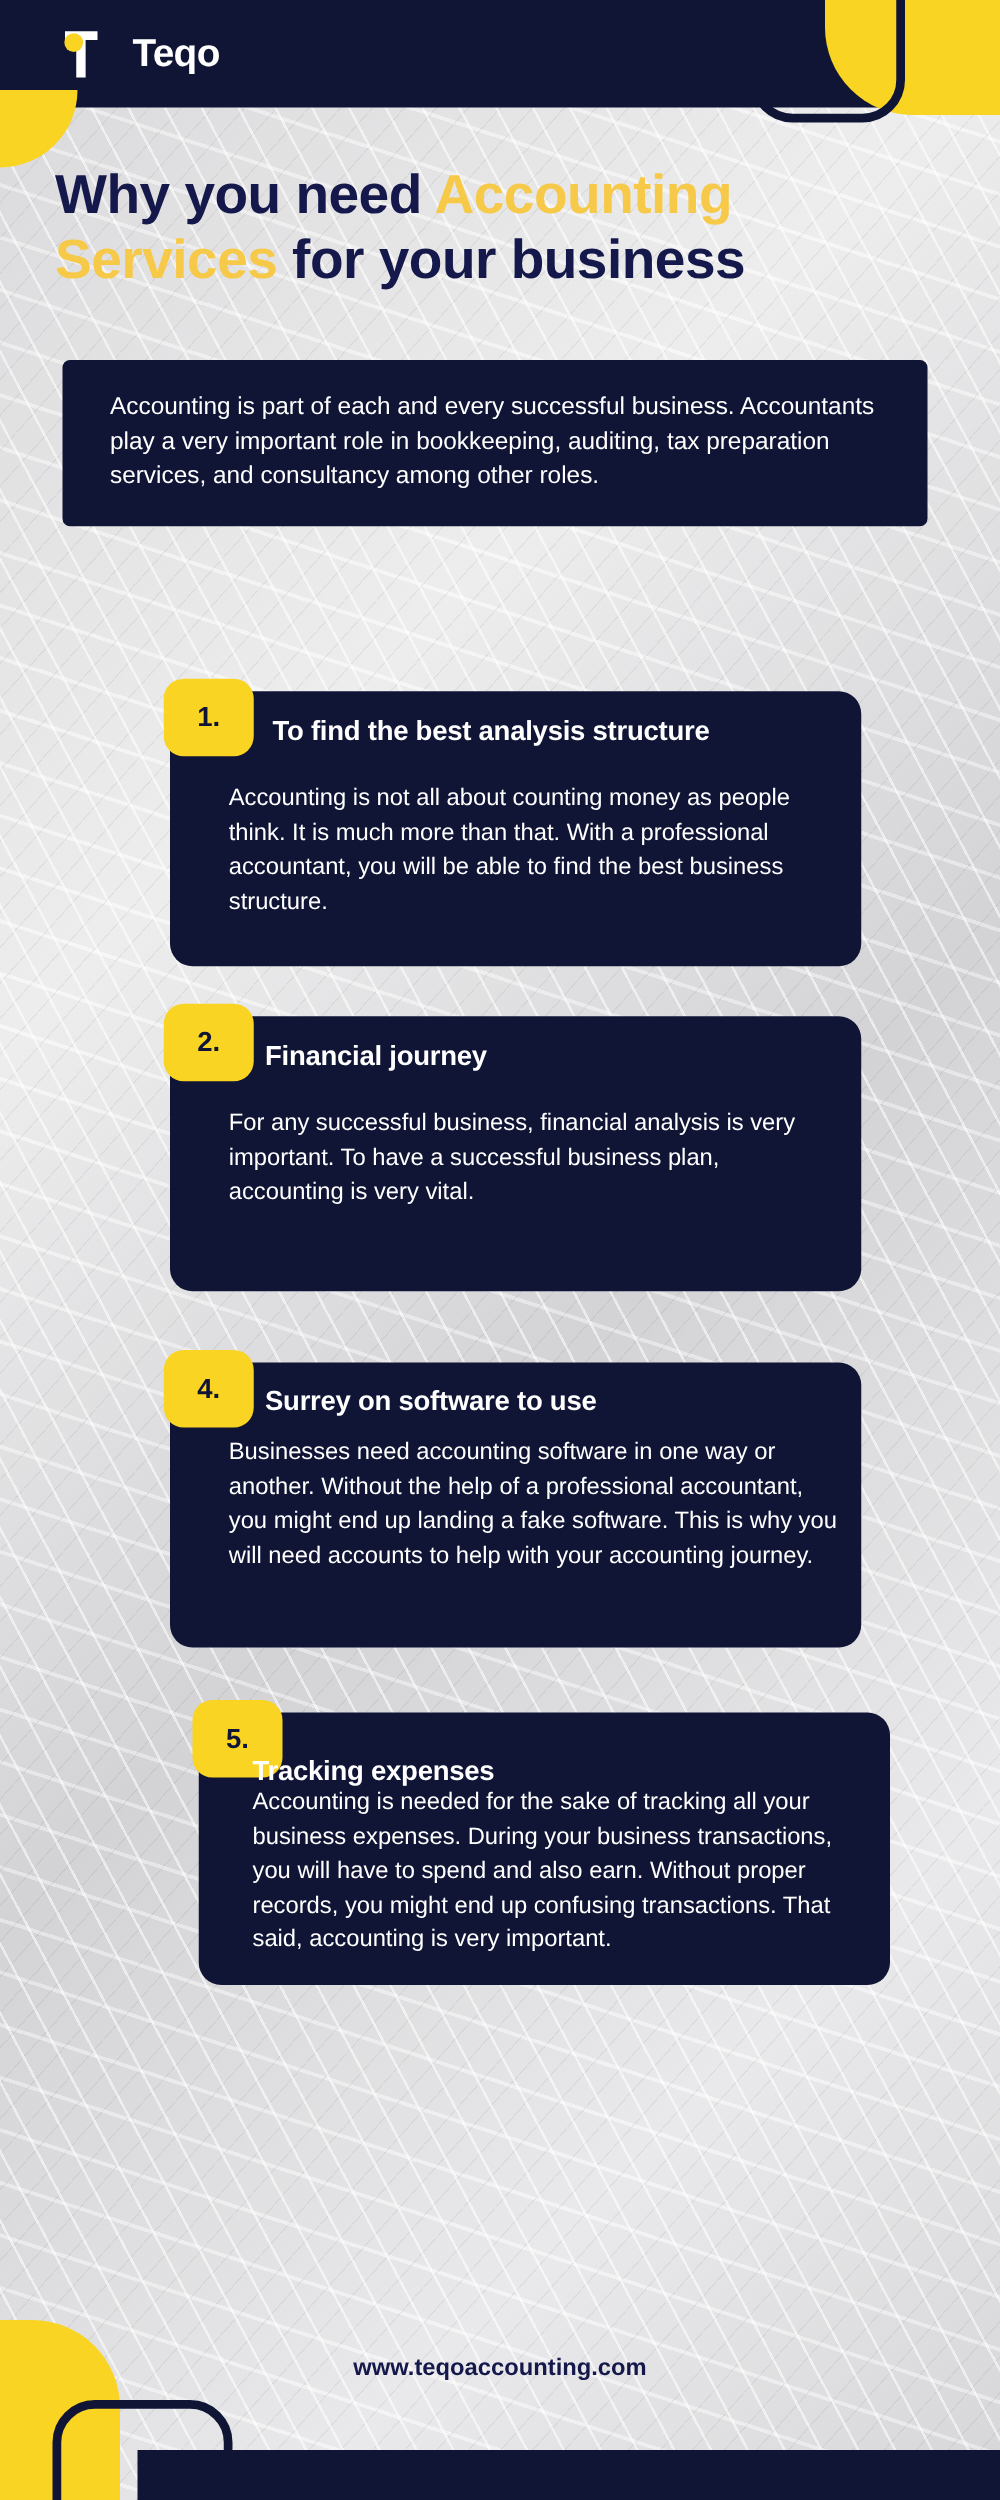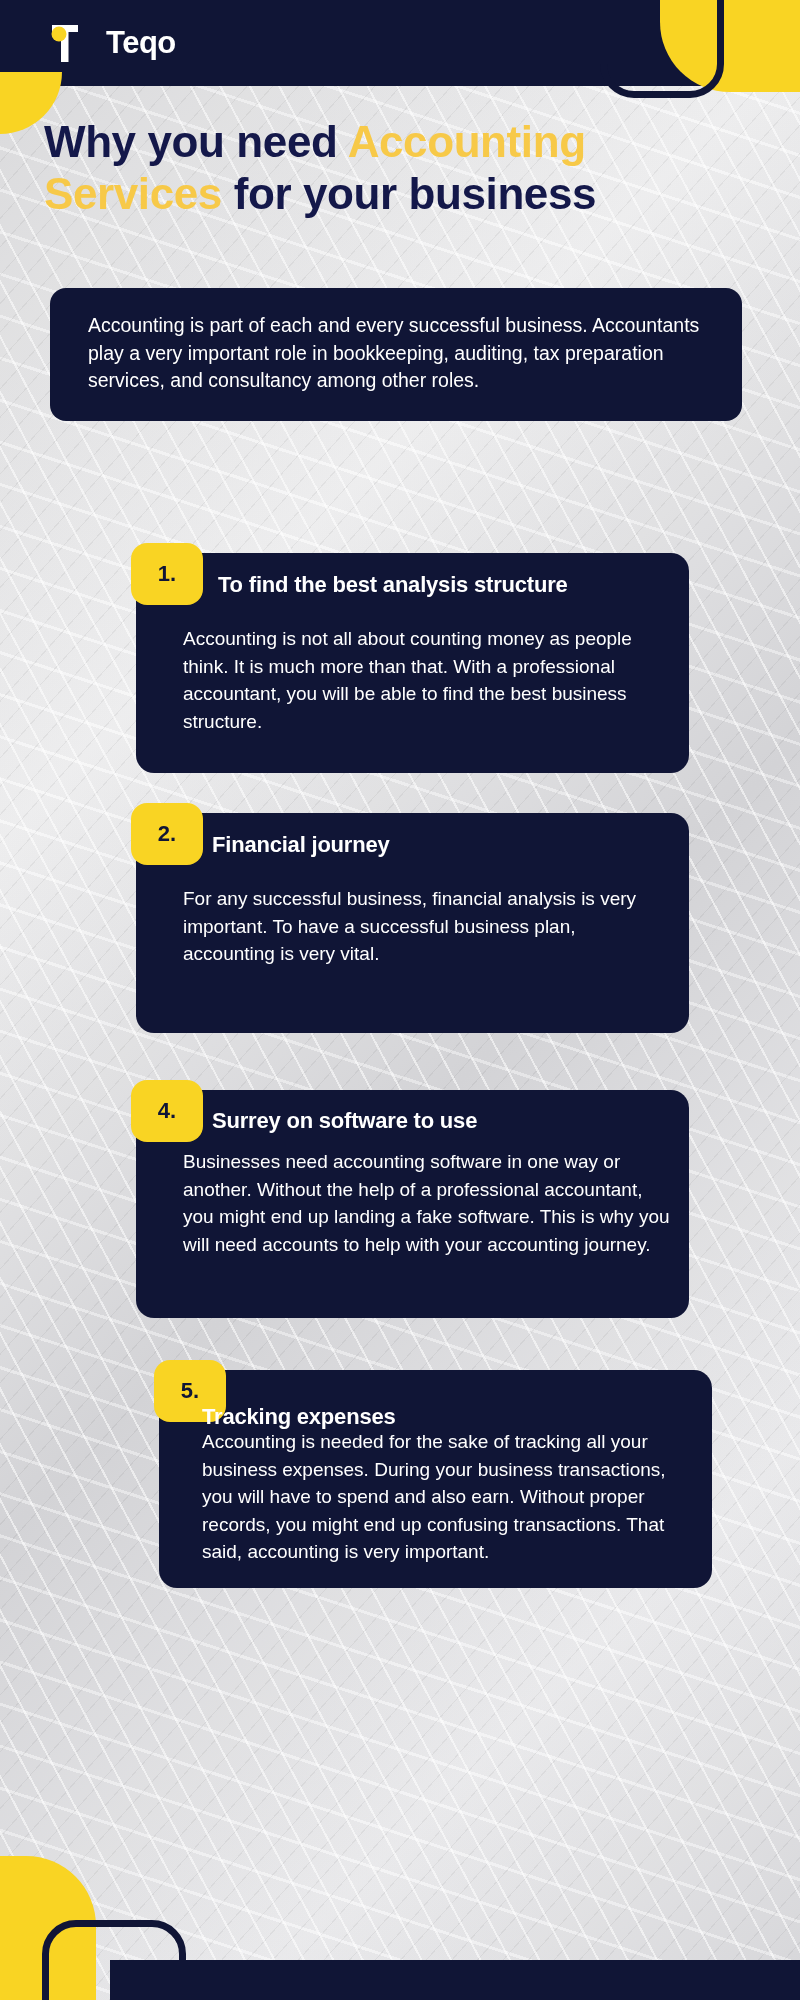--- a/index.html
+++ b/index.html
@@ -82,42 +82,42 @@
     width: 62px;
     height: 62px;
     background: #f9d423;
     border-bottom-right-radius: 62px;
     z-index: 6;
   }
 
   
   .title {
     position: absolute;
-    top: 116px;
+    top: 130px;
     left: 44px;
     width: 720px;
     font-size: 44px;
     line-height: 1.18;
     font-weight: 800;
     color: #14184a;
     letter-spacing: -0.4px;
     z-index: 4;
   }
   .title .hl { color: #f7c948; }
 
   
   .intro-card {
     position: absolute;
     top: 288px;
     left: 50px;
     width: 692px;
     box-sizing: border-box;
     padding: 24px 30px 26px 38px;
     background: #101536;
-    border-radius: 16px;
+    border-radius: 6px;
     z-index: 4;
   }
   .intro-card p {
     margin: 0;
     color: #ffffff;
     font-size: 19.5px;
     line-height: 1.42;
     font-weight: 400;
   }
   .intro-card p + p { margin-top: 16px; }
@@ -274,15 +274,16 @@
   <div class="item">
     <div class="item-card" style="left:159px; top:1370px; width:553px; height:218px;"></div>
     <div class="badge" style="left:154px; top:1360px;">5.</div>
     <div class="item-title" style="left:202px; top:1388px; width:450px;margin-top:16px;">Tracking expenses</div>
     <div class="item-body" style="left:202px; top:1428px; width:490px;">Accounting is needed for the sake of tracking all your business expenses. During your business transactions, you will have to spend and also earn. Without proper records, you might end up confusing transactions. That said, accounting is very important.</div>
   </div>
 
 
   <div class="corner-yellow-bl"></div>
   <div class="corner-outline-bl"></div>
+  <div class="website">www.teqoaccounting.com</div>
   <div class="footer-bar"></div>
 
 </div>
 
 </body></html>

